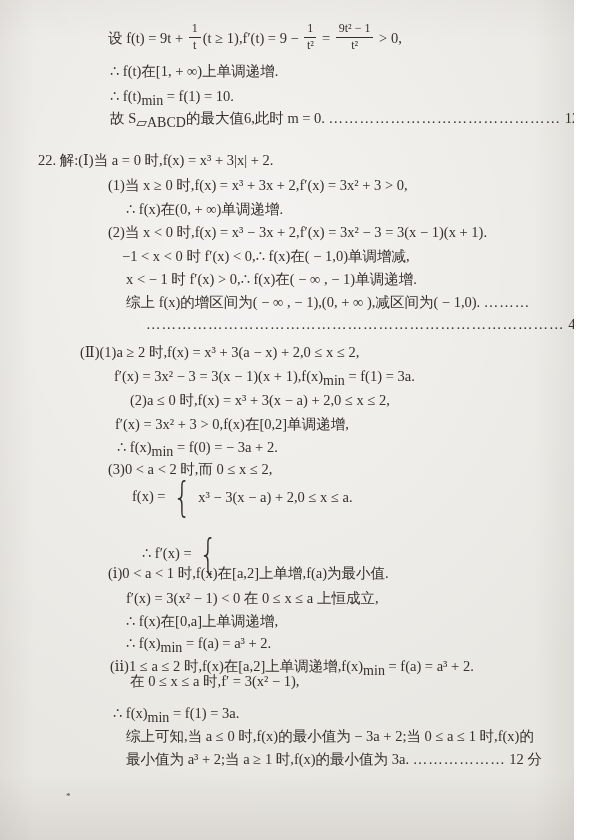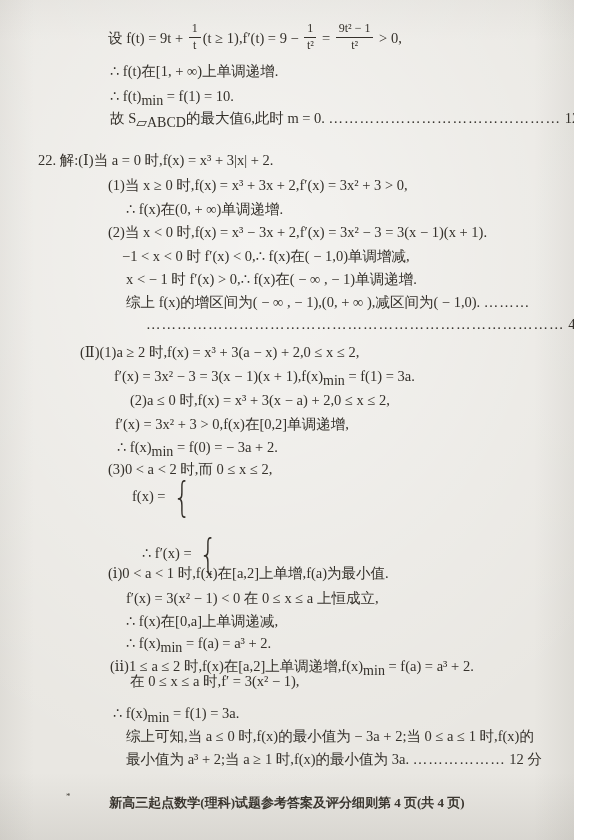--- a/index.html
+++ b/index.html
@@ -44,30 +44,30 @@
       <div class="line" style="left: 126px; top: 315px; margin-left: 20px;"><span class="leader">………………………………………………………………………</span><span> 4 分</span></div>
       <div class="line" style="left: 80px; top: 343px;"><span>(Ⅱ)(1)a ≥ 2 时,f(x) = x³ + 3(a − x) + 2,0 ≤ x ≤ 2,</span></div>
       <div class="line" style="left: 114px; top: 367px;"><span>f′(x) = 3x² − 3 = 3(x − 1)(x + 1),f(x)</span><sub class="sb">min</sub><span> = f(1) = 3a.</span></div>
       <div class="line" style="left: 106px; top: 391px; margin-left: 24px;"><span>(2)a ≤ 0 时,f(x) = x³ + 3(x − a) + 2,0 ≤ x ≤ 2,</span></div>
       <div class="line" style="left: 115px; top: 415px;"><span>f′(x) = 3x² + 3 &gt; 0,f(x)在[0,2]单调递增,</span></div>
       <div class="line" style="left: 117px; top: 438px;"><span>∴ f(x)</span><sub class="sb">min</sub><span> = f(0) = − 3a + 2.</span></div>
       <div class="line" style="left: 108px; top: 460px;"><span>(3)0 &lt; a &lt; 2 时,而 0 ≤ x ≤ 2,</span></div>
       <div class="line" style="left: 132px; top: 477px;"><span>f(x) = </span><span class="cases">
           <span class="brace">{</span>
           <span class="rows">
+            <span class="row">x³ − 3(x − a) + 2,0 ≤ x ≤ a.</span>
           </span>
         </span></div>
       <div class="line" style="left: 142px; top: 534px;"><span>∴ f′(x) = </span><span class="cases">
           <span class="brace">{</span>
         </span></div>
       <div class="line" style="left: 108px; top: 564px;"><span>(ⅰ)0 &lt; a &lt; 1 时,f(x)在[a,2]上单增,f(a)为最小值.</span></div>
       <div class="line" style="left: 126px; top: 589px;"><span>f′(x) = 3(x² − 1) &lt; 0 在 0 ≤ x ≤ a 上恒成立,</span></div>
-      <div class="line" style="left: 126px; top: 612px;"><span>∴ f(x)在[0,a]上单调递减,</span></div>
+      <div class="line" style="left: 126px; top: 612px;"><span>∴ f(x)在[0,a]上单调递增,</span></div>
       <div class="line" style="left: 126px; top: 634px;"><span>∴ f(x)</span><sub class="sb">min</sub><span> = f(a) = a³ + 2.</span></div>
       <div class="line" style="left: 110px; top: 657px;"><span>(ⅱ)1 ≤ a ≤ 2 时,f(x)在[a,2]上单调递增,f(x)</span><sub class="sb">min</sub><span> = f(a) = a³ + 2.</span></div>
       <div class="line" style="left: 130px; top: 651px; margin-top: 21px;"><span>在 0 ≤ x ≤ a 时,f′ = 3(x² − 1),</span></div>
       <div class="line" style="left: 113px; top: 704px;"><span>∴ f(x)</span><sub class="sb">min</sub><span> = f(1) = 3a.</span></div>
       <div class="line" style="left: 126px; top: 727px;"><span>综上可知,当 a ≤ 0 时,f(x)的最小值为 − 3a + 2;当 0 ≤ a ≤ 1 时,f(x)的</span></div>
       <div class="line" style="left: 126px; top: 750px;"><span>最小值为 a³ + 2;当 a ≥ 1 时,f(x)的最小值为 3a. </span><span class="leader">………………</span><span> 12 分</span></div>
     </div>
   <div class="speck">*</div>
-  <div class="footer">新高三起点数学(理科)试题参考答案及评分细则第 4 页(共 4 页)</div>
 </div>
 
 </body></html>

